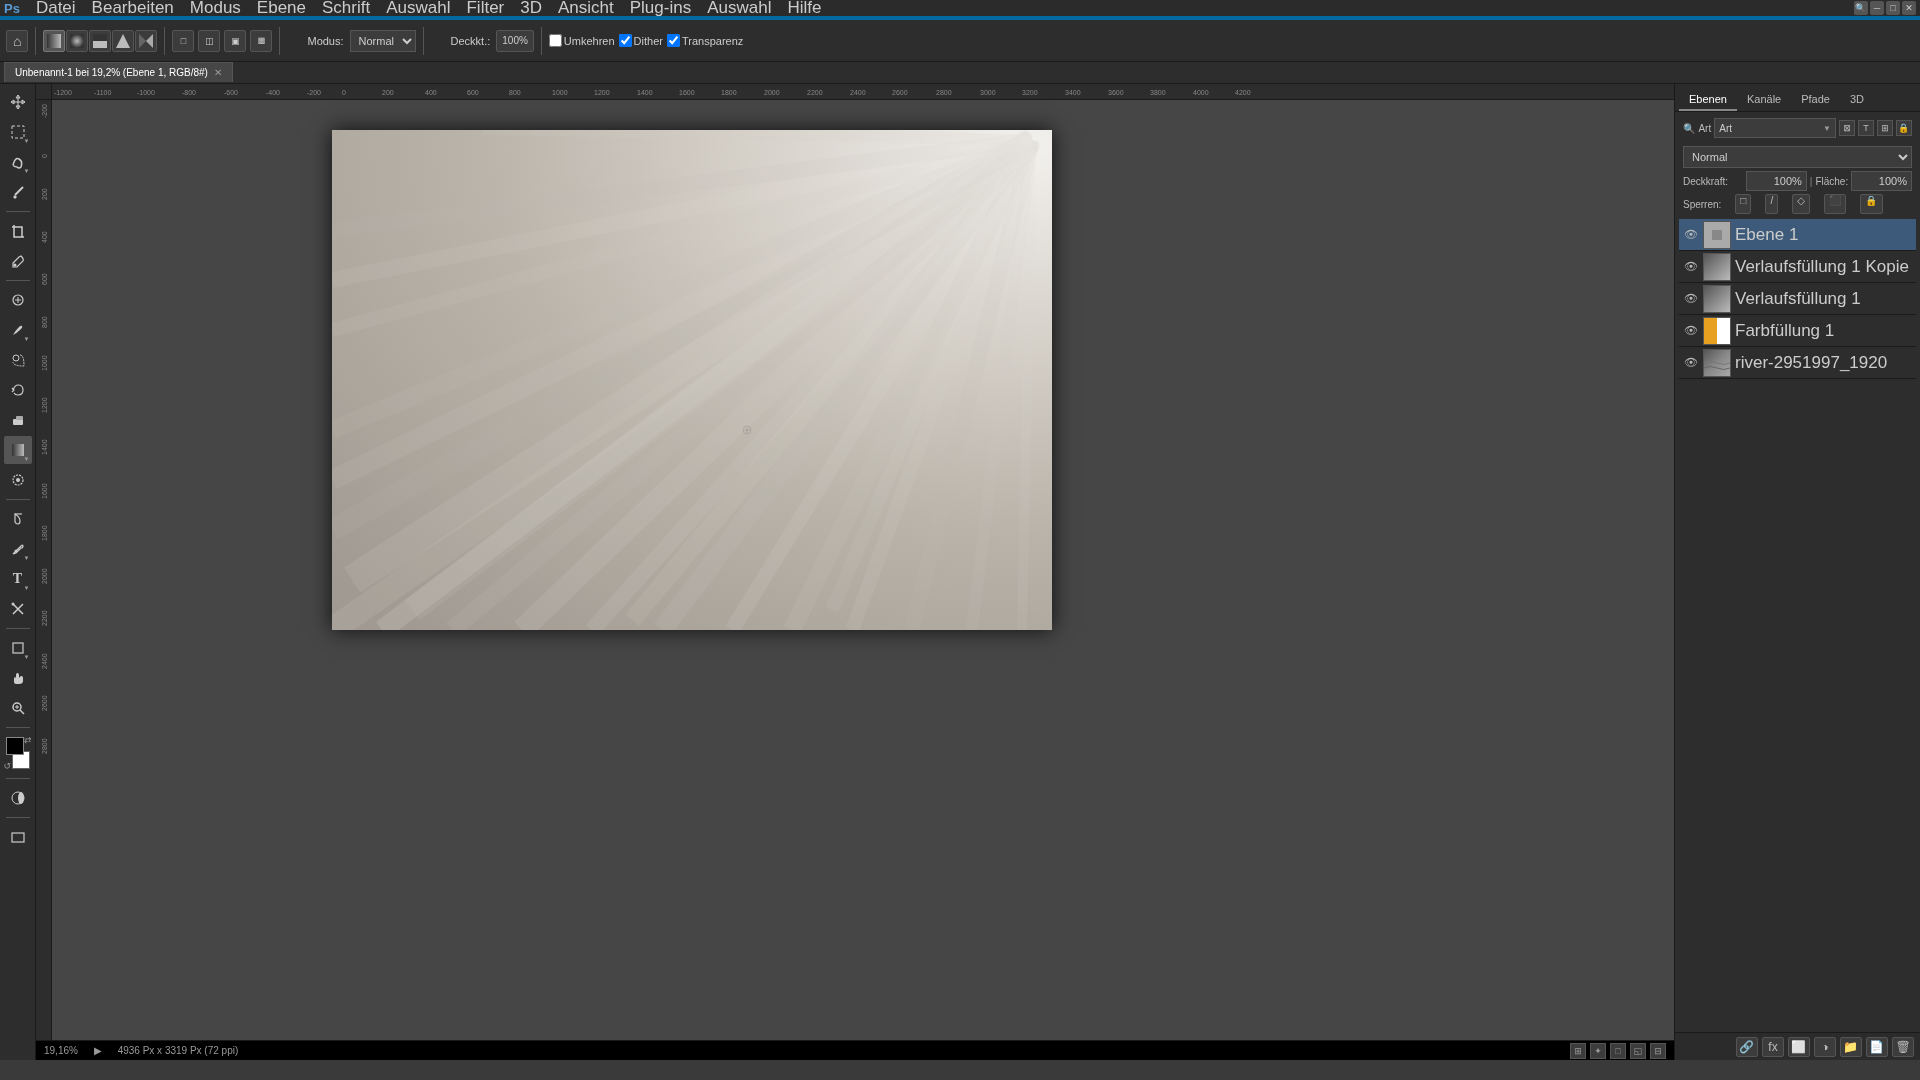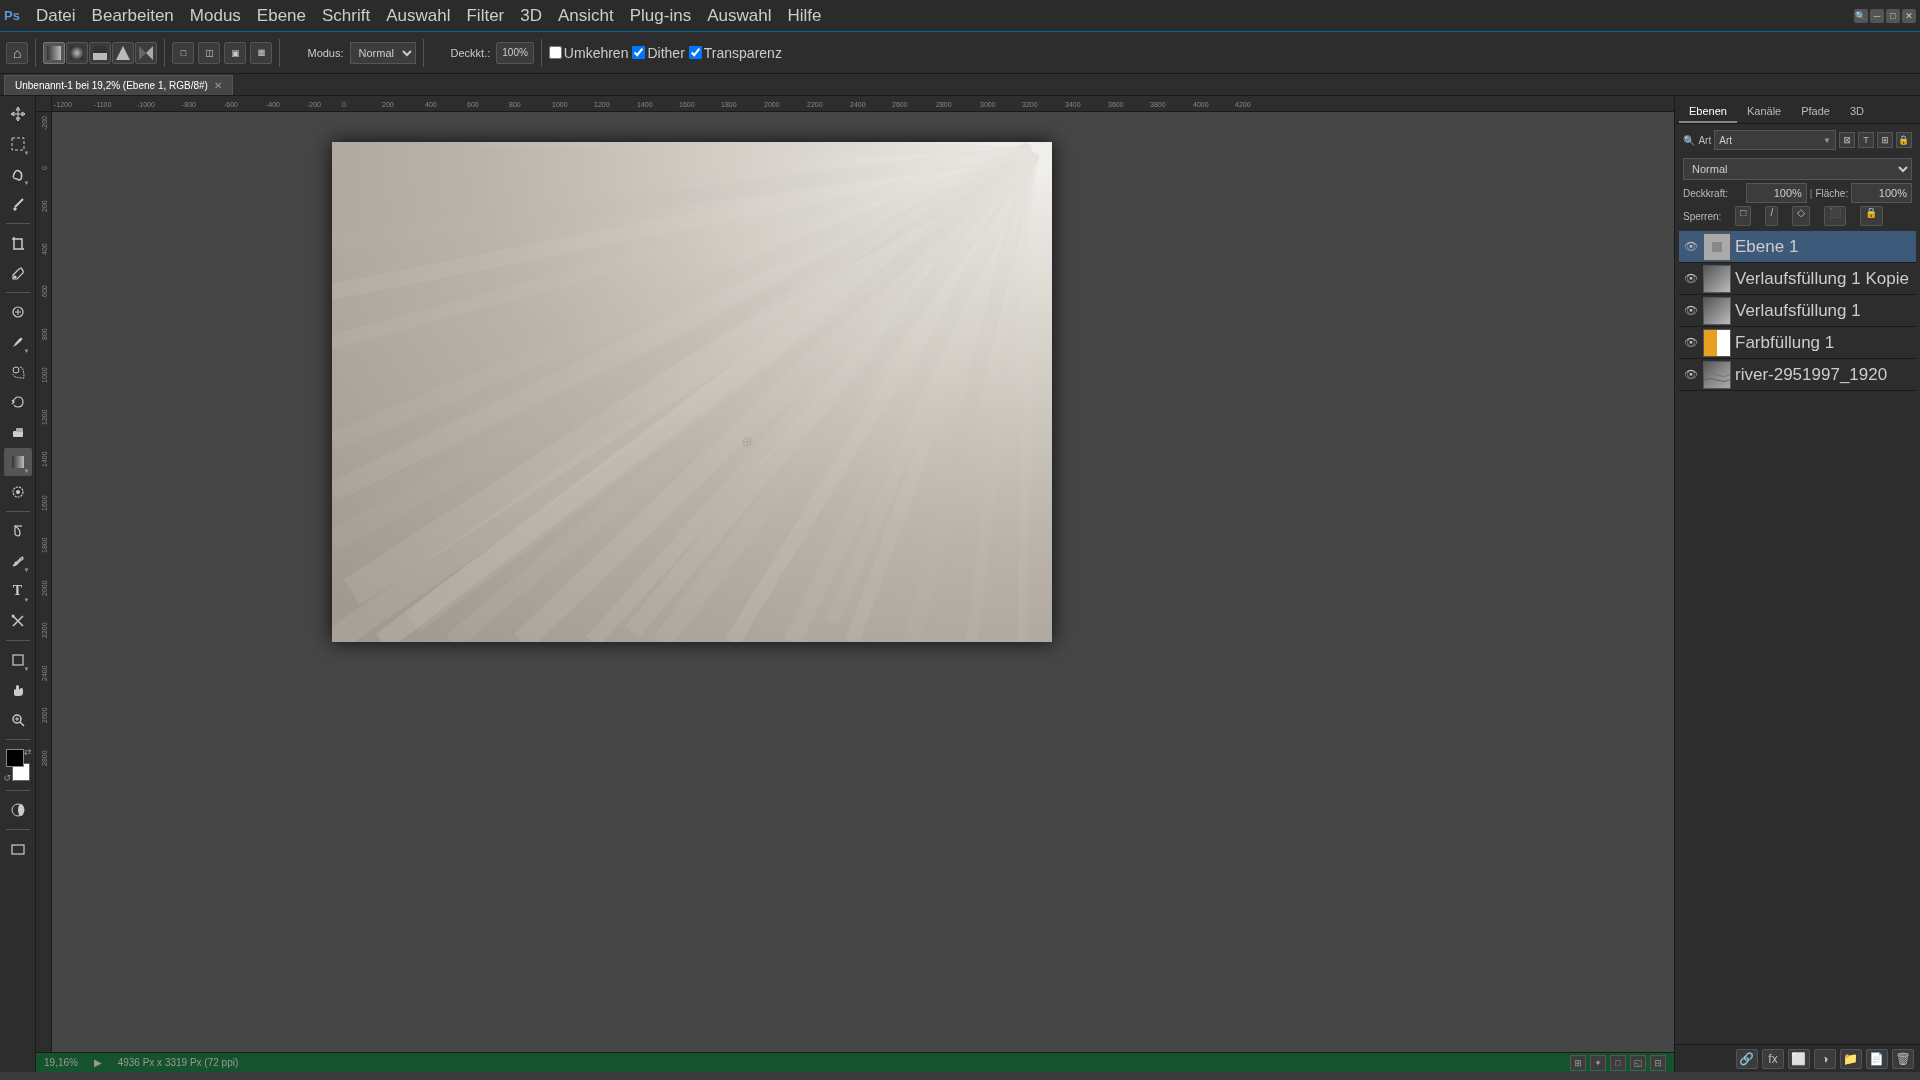--- a/index.html
+++ b/index.html
@@ -1,37 +1,37 @@
 <!DOCTYPE html>
 <html><head>
   <meta charset="utf-8">
   <style>
     * { margin: 0; padding: 0; box-sizing: border-box; }
     body { width: 1920px; height: 1080px; background: #3a3a3a; font-family: Arial, sans-serif; font-size: 11px; color: #ccc; overflow: hidden; }
 
     
-    #menubar { height: 32px; background: #2b2b2b; display: flex; align-items: center; padding: 0 4px; border-bottom: 1px solid #0369a1; }
+    #menubar { height: 20px; background: #2b2b2b; display: flex; align-items: center; padding: 0 4px; border-bottom: 4px solid #0369a1; }
     .menu-item { padding: 2px 8px; cursor: pointer; color: #ccc; font-size: 17px; }
     .window-controls { margin-left: auto; display: flex; gap: 2px; }
     .win-btn { width: 14px; height: 14px; border-radius: 2px; background: #555; cursor: pointer; display: flex; align-items: center; justify-content: center; font-size: 9px; }
 
     
     #toolbar { height: 42px; background: #2d2d2d; display: flex; align-items: center; padding: 0 6px; gap: 4px; border-bottom: 1px solid #1a1a1a; }
     .tb-btn { background: #3c3c3c; border: 1px solid #555; border-radius: 2px; color: #ccc; padding: 2px 5px; cursor: pointer; font-size: 10px; height: 22px; display: flex; align-items: center; }
     .tb-separator { width: 1px; height: 28px; background: #555; margin: 0 3px; }
     .tb-label { font-size: 11px; color: #ccc; margin-right: 2px; padding-left: 20px; }
     .tb-select { background: #3c3c3c; border: 1px solid #555; color: #ccc; font-size: 11px; height: 22px; padding: 0 4px; cursor: pointer; }
     .tb-checkbox-group { display: flex; align-items: center; gap: 2px; }
-    .tb-checkbox-group label { font-size: 14px; color: #ccc; cursor: pointer; }
+    .tb-checkbox-group label { font-size: 11px; color: #ccc; cursor: pointer; }
     .tool-icon-group { display: flex; gap: 1px; }
     .tool-icon { width: 22px; height: 22px; background: #3c3c3c; border: 1px solid #555; display: flex; align-items: center; justify-content: center; cursor: pointer; font-size: 9px; color: #ccc; border-radius: 2px; }
     .tool-icon.active { background: #555; border-color: #777; }
 
     
-    #tabbar { height: 22px; background: #2d2d2d; display: flex; align-items: center; padding: 0 4px; border-bottom: 1px solid #1a1a1a; }
+    #tabbar { height: 22px; background: #2d2d2d; display: flex; padding: 0 4px; border-bottom: 1px solid #1a1a1a; }
     .tab { height: 20px; background: #3c3c3c; border: 1px solid #555; border-bottom: none; padding: 0 10px; display: flex; align-items: center; font-size: 10px; color: #ccc; cursor: pointer; margin-right: 2px; }
     .tab.active { background: #464646; color: #fff; }
     .tab-close { margin-left: 6px; cursor: pointer; color: #999; font-size: 10px; }
 
     
     #main { display: flex; width: 1920px; height: calc(1080px - 20px - 42px - 22px - 20px); }
 
     
     #toolbox { width: 36px; background: #2d2d2d; border-right: 1px solid #1a1a1a; display: flex; flex-direction: column; align-items: center; padding: 4px 0; gap: 2px; overflow: hidden; }
     .tool-btn { width: 28px; height: 28px; background: transparent; border: none; display: flex; align-items: center; justify-content: center; cursor: pointer; color: #bbb; font-size: 14px; border-radius: 2px; position: relative; }
@@ -42,21 +42,21 @@
 
     
     #canvas-container { flex: 1; background: #464646; position: relative; overflow: hidden; display: flex; flex-direction: column; }
 
     .canvas-document { position: absolute; left: 280px; top: 30px; width: 720px; height: 500px; box-shadow: 0 0 20px rgba(0,0,0,0.8); overflow: hidden; }
 
     
     .canvas-svg { width: 100%; height: 100%; }
 
     
-    #statusbar { height: 20px; background: #14532d; border-top: 1px solid #1a1a1a; display: flex; align-items: center; padding: 0 8px; gap: 16px; font-size: 10px; color: #999; }
+    #statusbar { height: 20px; background: #000000; border-top: 1px solid #1a1a1a; display: flex; align-items: center; padding: 0 8px; gap: 16px; font-size: 10px; color: #999; }
 
     
     #right-panel { width: 246px; background: #2d2d2d; border-left: 1px solid #1a1a1a; display: flex; flex-direction: column; }
     #panel-tabs { height: 28px; background: #2b2b2b; display: flex; align-items: flex-end; padding: 0 4px; border-bottom: 1px solid #1a1a1a; }
     .panel-tab { padding: 4px 10px; font-size: 11px; color: #bbb; cursor: pointer; border-bottom: 2px solid transparent; }
     .panel-tab.active { color: #fff; border-bottom: 2px solid #888; }
     #panel-content { flex: 1; overflow: hidden; }
 
     
     #layers-panel { padding: 4px; }

